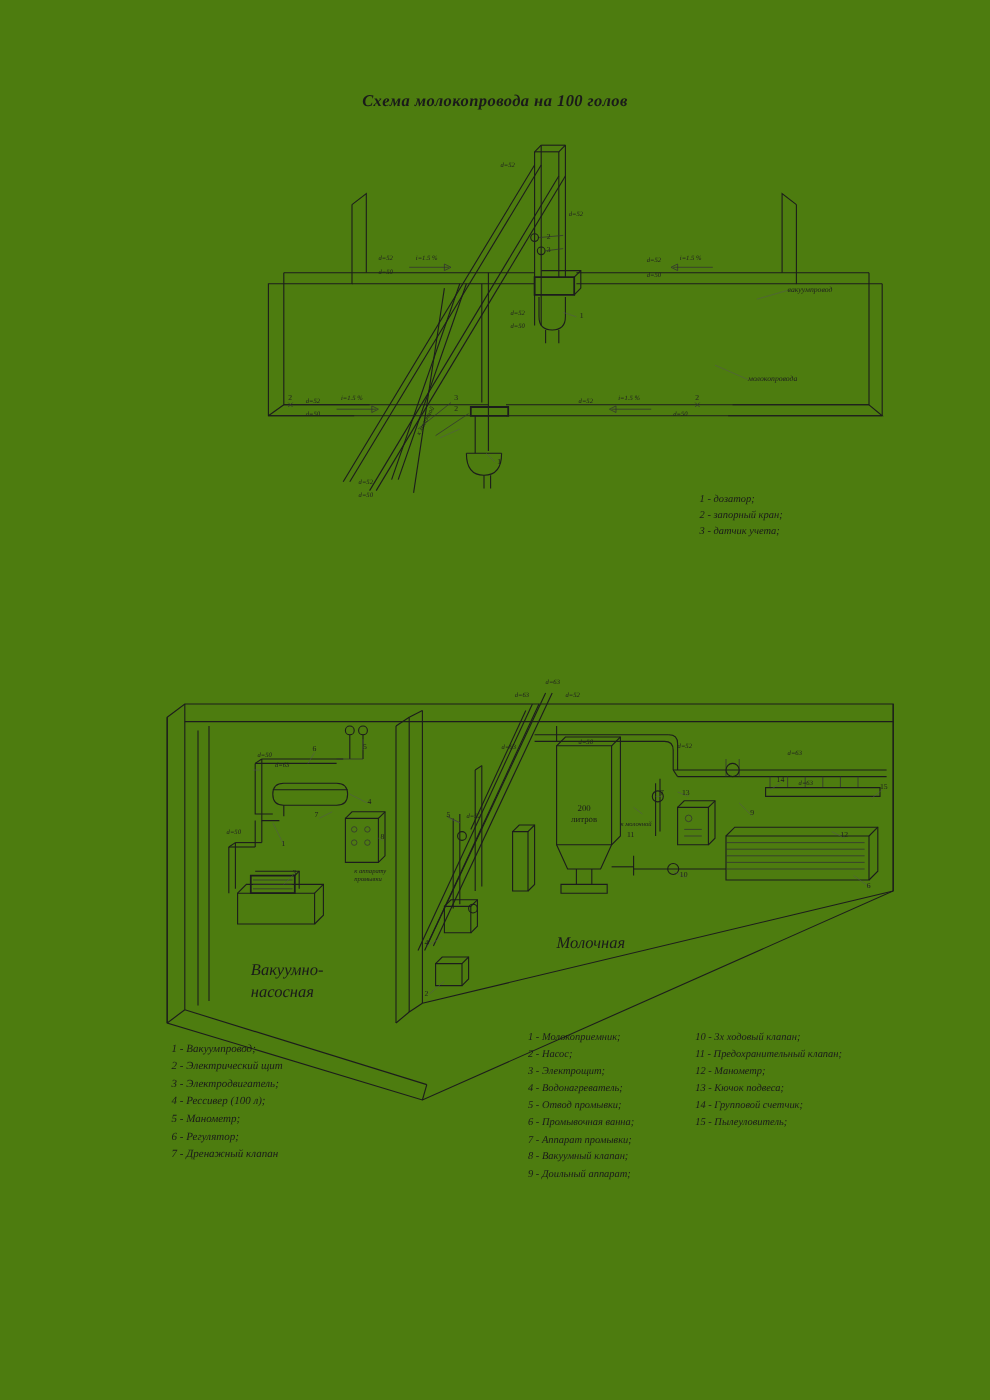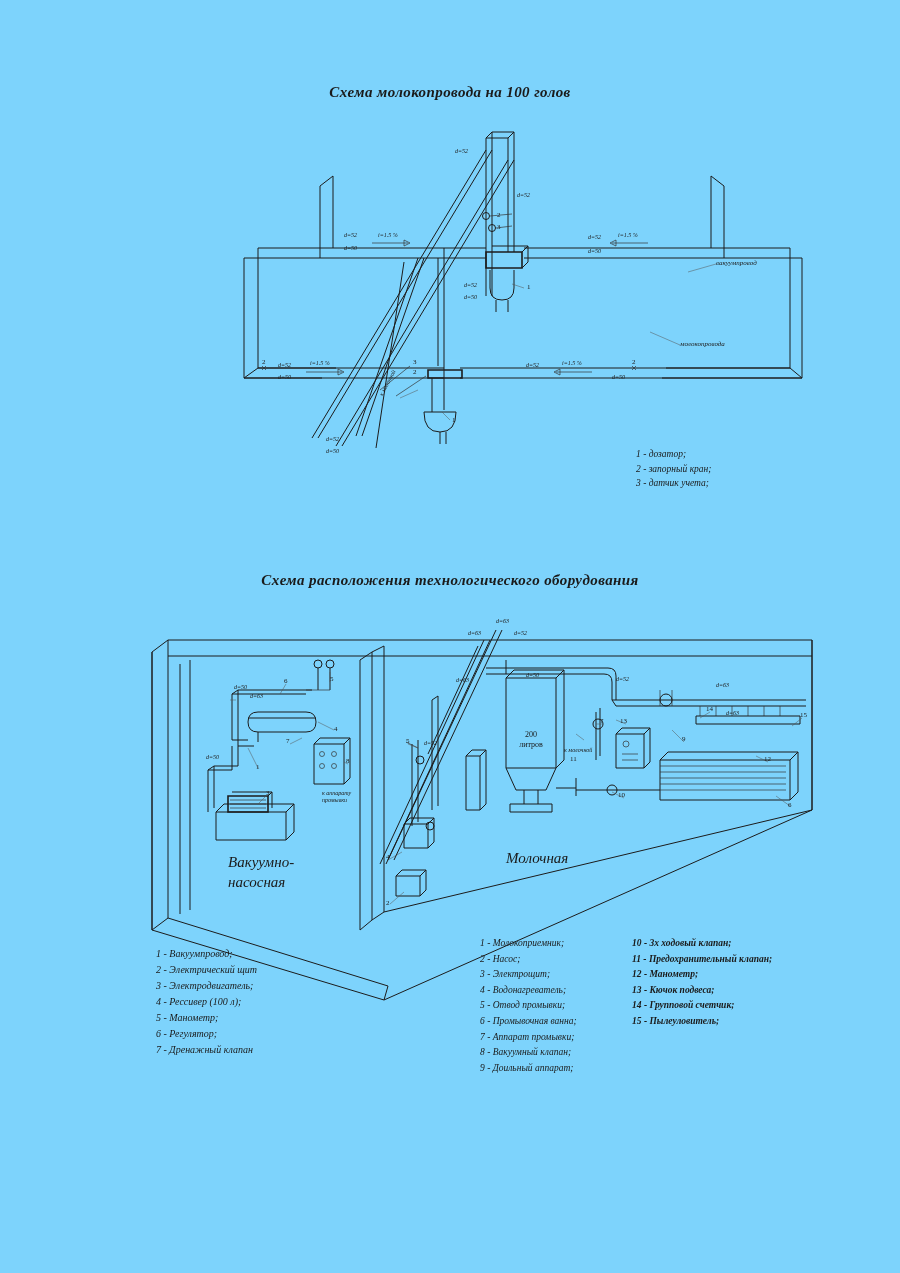--- a/index.html
+++ b/index.html
@@ -7,21 +7,21 @@
     padding: 0;
     background: #b8b8b8;
   }
   body {
     font-family: "Liberation Sans", sans-serif;
   }
   .page {
     position: relative;
     width: 900px;
     height: 1273px;
-    background: #7dd3fc;
+    background: #4d7c0f;
     overflow: hidden;
     margin: 0 auto;
   }
   .sheet {
     position: absolute;
     left: 0; top: 0;
     width: 900px; height: 1273px;
   }
   .ttl {
     position: absolute;
@@ -57,30 +57,30 @@
     font-style: italic;
     font-size: 9.5px;
     color: #1a1a1a;
     line-height: 14.5px;
     white-space: nowrap;
   }
   .legend div { white-space: nowrap; }
   #legend1 { left: 636px; top: 447px; }
   #legend2a { left: 156px; top: 946px; font-size: 10px; line-height: 16px; }
   #legend2b { left: 480px; top: 936px; font-size: 9.5px; line-height: 15.6px; }
-  #legend2c { left: 632px; top: 936px; font-size: 9.5px; line-height: 15.6px; font-weight: bold; }
+  #legend2c { left: 632px; top: 936px; font-size: 9.5px; line-height: 15.6px; }
 
   .rm-name {
     position: absolute;
     font-family: Liberation Serif, serif;
     font-style: italic;
     color: #1a1a1a;
     white-space: nowrap;
   }
-  #room1 { left: 228px; top: 852px; font-size: 15px; line-height: 20px; }
+  #room1 { left: 228px; top: 872px; font-size: 15px; line-height: 20px; }
   #room2 { left: 506px; top: 850px; font-size: 15px; }
   .tank-txt {
     position: absolute;
     font-family: "Liberation Serif", serif;
     font-size: 8px;
     color: #1a1a1a;
     text-align: center;
     line-height: 10px;
     white-space: nowrap;
     margin-top: 16px;
@@ -215,21 +215,20 @@
       <div class="lbl" style="left:680px;top:340px">молокопровода</div>
       <div class="lbl sm" style="left:378px;top:394px;transform:rotate(-62deg);transform-origin:left top;">к молочной</div>
     </div>
 
     <div class="legend" id="legend1">
       <div>1 -  дозатор;</div>
       <div>2 -  запорный кран;</div>
       <div>3 -  датчик учета;</div>
     </div>
 
-    <div class="ttl" id="title2">Схема расположения технологического оборудования</div>
 
     <svg width="900" height="1273" viewBox="0 0 900 1273">
 
       <path class="ln" d="M152 652 L168 640 L812 640 L812 810 L384 1000 L152 930 z"></path>
       <path class="ln" d="M152 652 L152 930"></path>
       <path class="ln" d="M168 640 L168 918"></path>
       <path class="ln" d="M168 918 L152 930"></path>
       <path class="ln" d="M168 918 L388 986"></path>
       <path class="ln" d="M388 986 L384 1000"></path>
       <path class="ln" d="M812 640 L812 810"></path>

